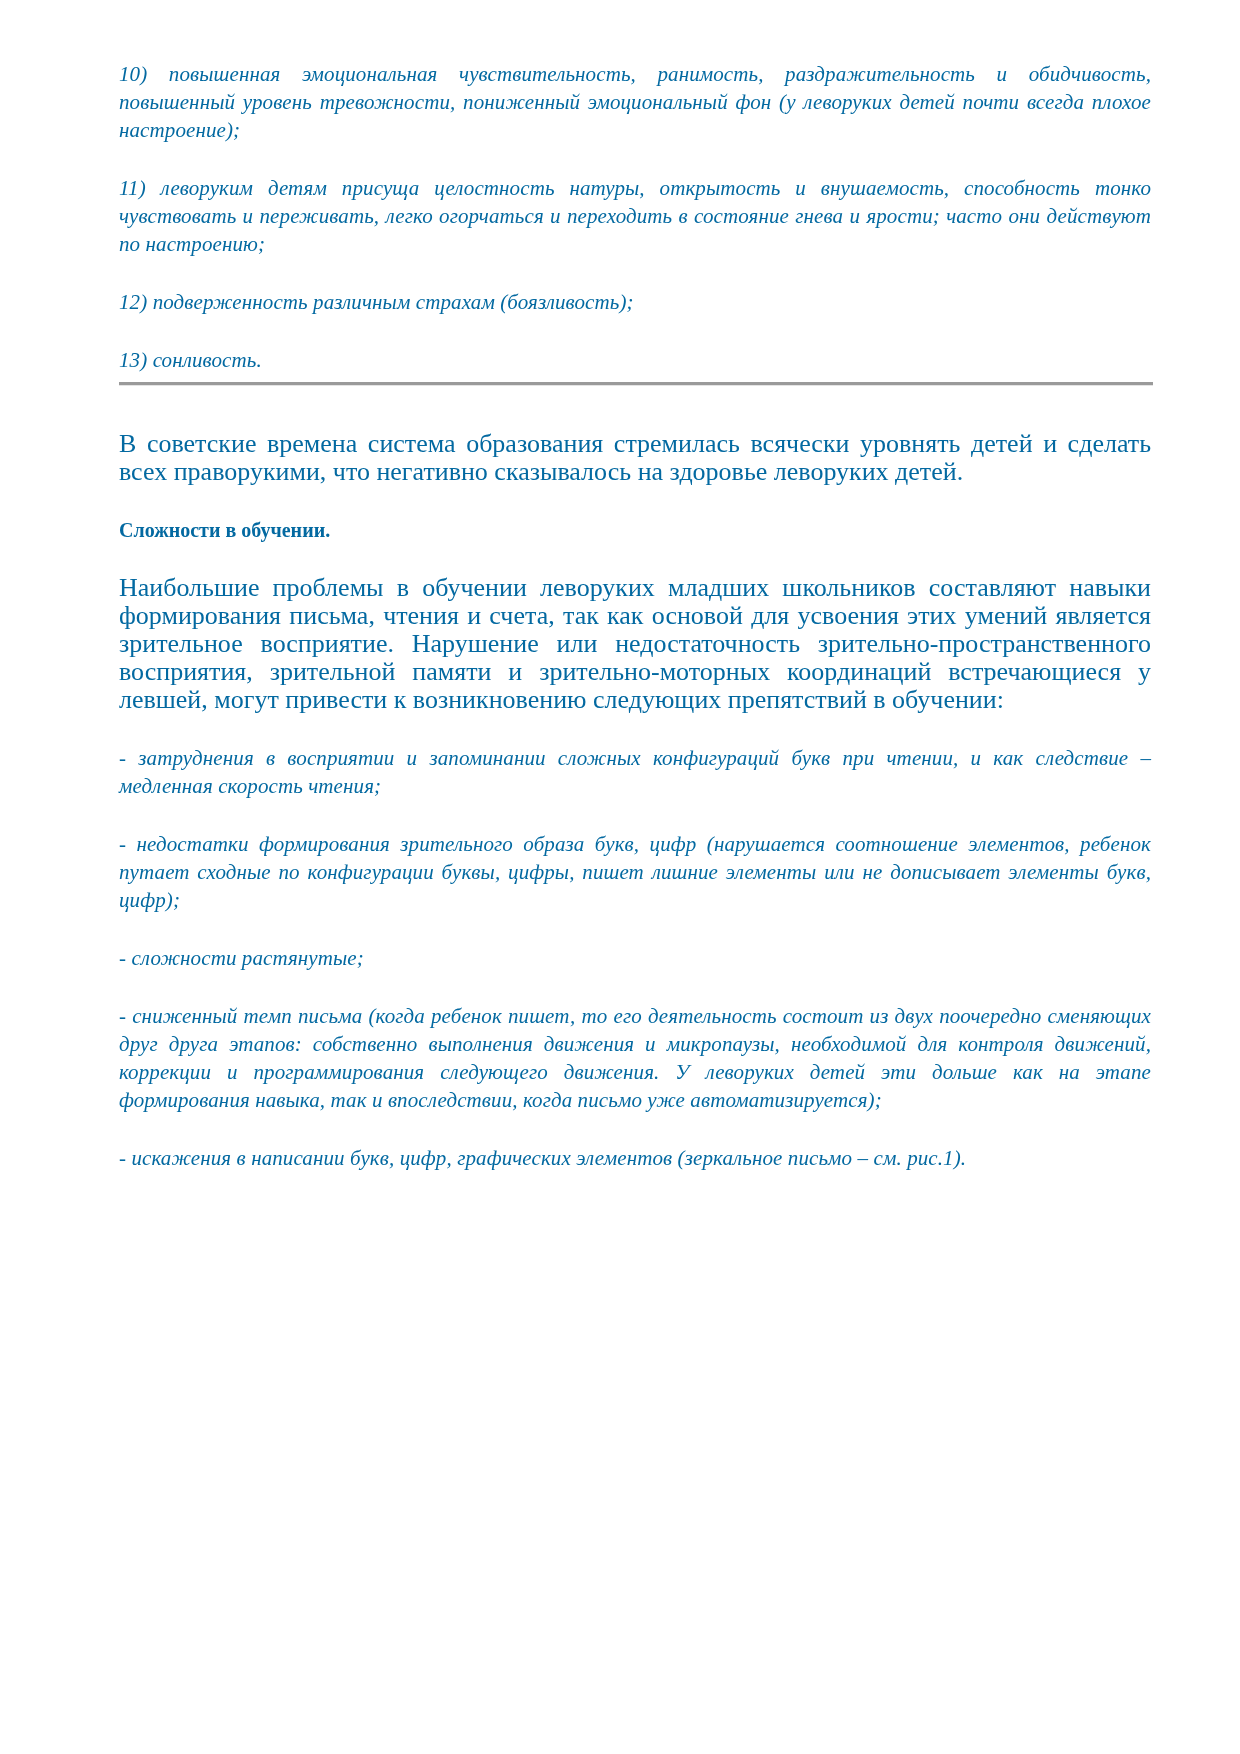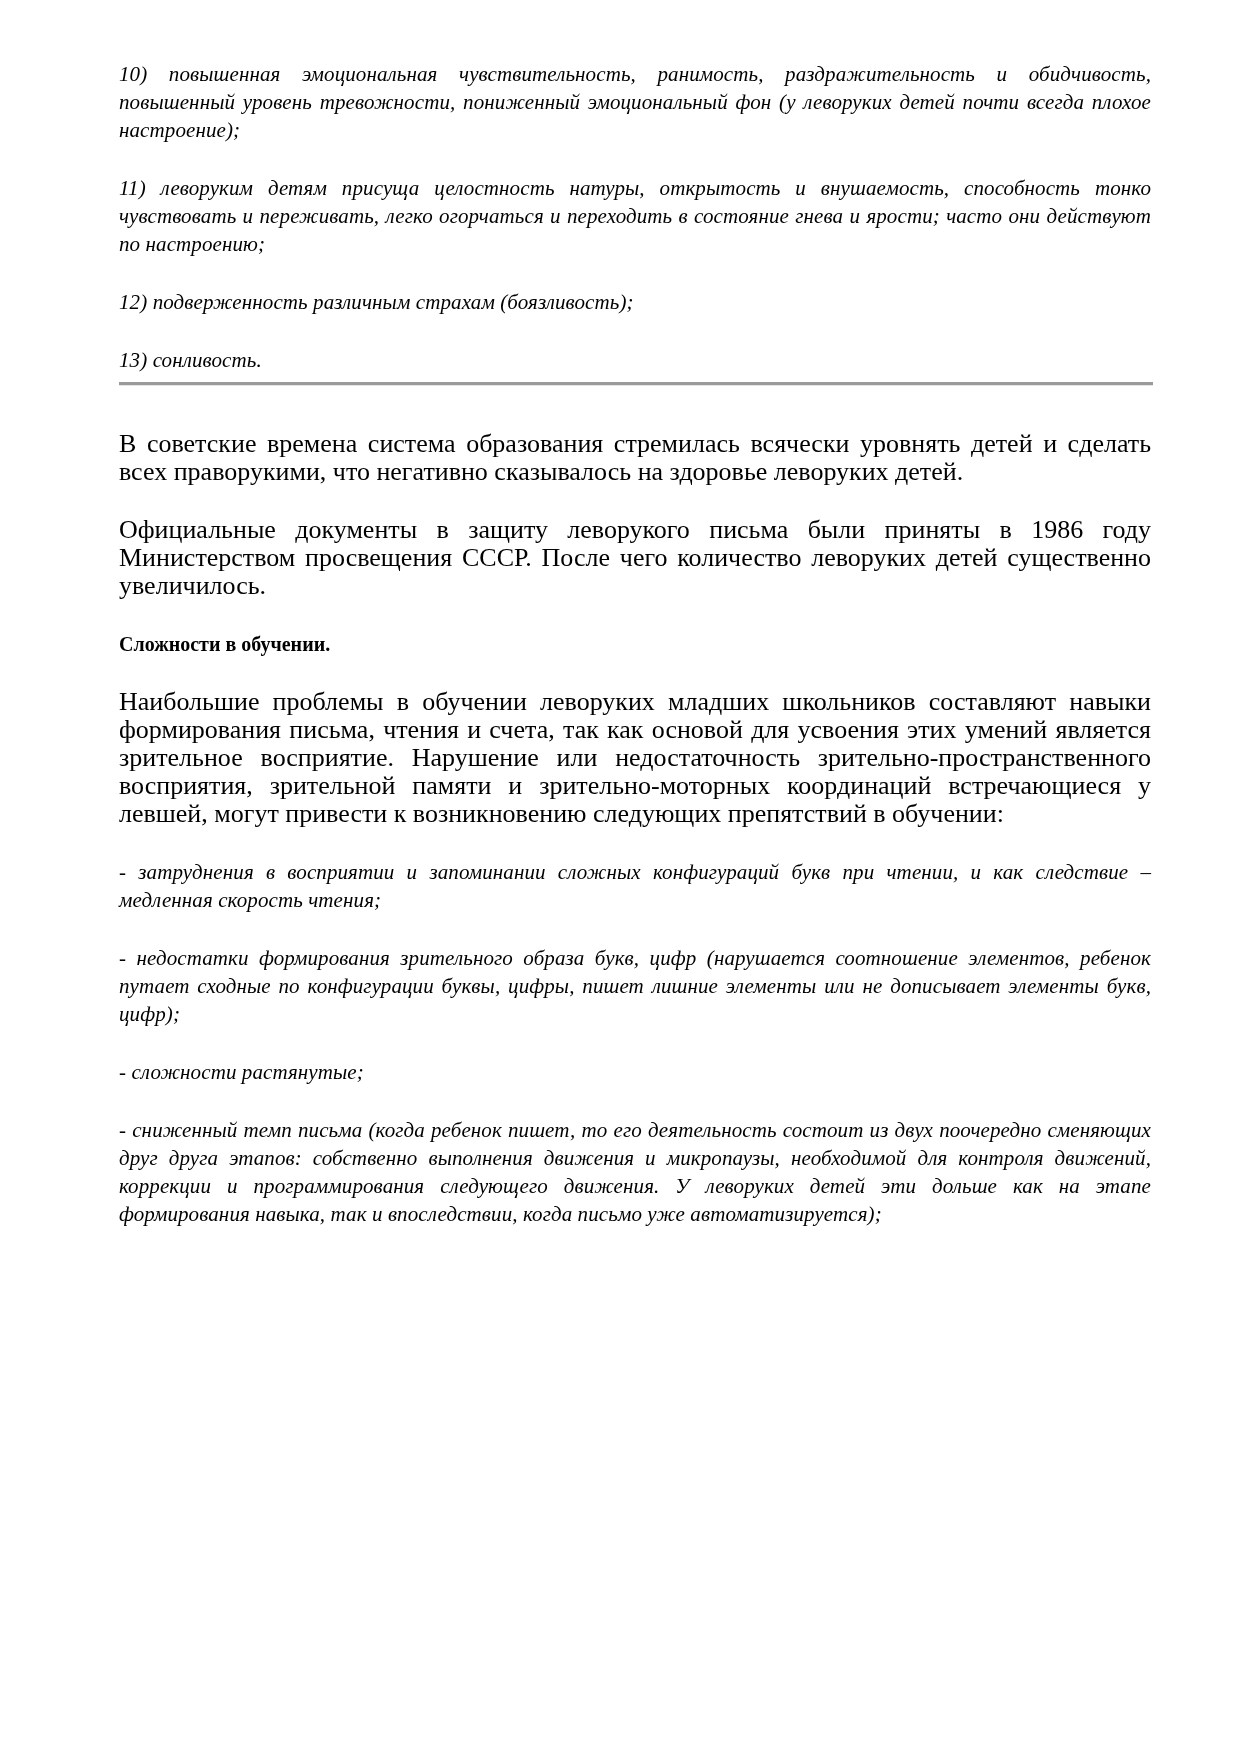--- a/index.html
+++ b/index.html
@@ -1,19 +1,19 @@
 <!DOCTYPE html>
 <html><head>
 <meta charset="utf-8">
 <style>
   html, body { margin: 0; padding: 0; background: #ffffff; }
   body { width: 1240px; height: 1754px; position: relative; overflow: hidden; }
   .page {
     position: absolute; left: 119px; top: 60px; width: 1032px;
-    color: #000000;
+    color: #0369a1;
   }
   p { margin: 0; text-align: justify; text-align-last: left; }
   .it {
     font-family: "Liberation Serif", "DejaVu Serif", serif;
     font-style: italic; font-size: 21px; line-height: 28px;
     letter-spacing: 0.1px;
   }
   .rg {
     font-family: "Liberation Serif", "DejaVu Serif", serif;
     font-size: 26px; line-height: 28px;
@@ -33,23 +33,23 @@
 
 <div class="page">
   <p class="it gap">10) повышенная эмоциональная чувствительность, ранимость, раздражительность и обидчивость, повышенный уровень тревожности, пониженный эмоциональный фон (у леворуких детей почти всегда плохое настроение);</p>
   <p class="it gap">11) леворуким детям присуща целостность натуры, открытость и внушаемость, способность тонко чувствовать и переживать, легко огорчаться и переходить в состояние гнева и ярости; часто они действуют по настроению;</p>
   <p class="it gap">12) подверженность различным страхам (боязливость);</p>
   <p class="it">13) сонливость.</p>
 
   <div class="rule"></div>
 
   <p class="rg gap">В советские времена система образования стремилась всячески уровнять детей и сделать всех праворукими, что негативно сказывалось на здоровье леворуких детей.</p>
-  <p class="rg gap">Официальные документы в защиту леворукого письма были приняты в 1986 году Министерством просвещения СССР. После чего количество леворуких детей существенно увеличилось.</p>
 
   <p class="hd gap">Сложности в обучении.</p>
 
   <p class="rg gap">Наибольшие проблемы в обучении леворуких младших школьников составляют навыки формирования письма, чтения и счета, так как основой для усвоения этих умений является зрительное восприятие. Нарушение или недостаточность зрительно-пространственного восприятия, зрительной памяти и зрительно-моторных координаций встречающиеся у левшей, могут привести к возникновению следующих препятствий в обучении:</p>
 
   <p class="it gap">- затруднения в восприятии и запоминании сложных конфигураций букв при чтении, и как следствие – медленная скорость чтения;</p>
   <p class="it gap">- недостатки формирования зрительного образа букв, цифр (нарушается соотношение элементов, ребенок путает сходные по конфигурации буквы, цифры, пишет лишние элементы или не дописывает элементы букв, цифр);</p>
   <p class="it gap">- сложности растянутые;</p>
   <p class="it gap">- сниженный темп письма (когда ребенок пишет, то его деятельность состоит из двух поочередно сменяющих друг друга этапов: собственно выполнения движения и микропаузы, необходимой для контроля движений, коррекции и программирования следующего движения. У леворуких детей эти дольше как на этапе формирования навыка, так и впоследствии, когда письмо уже автоматизируется);</p>
+  <p class="it">- искажения в написании букв, цифр, графических элементов (зеркальное письмо – см. рис.1).</p>
 </div>
 
 </body></html>

